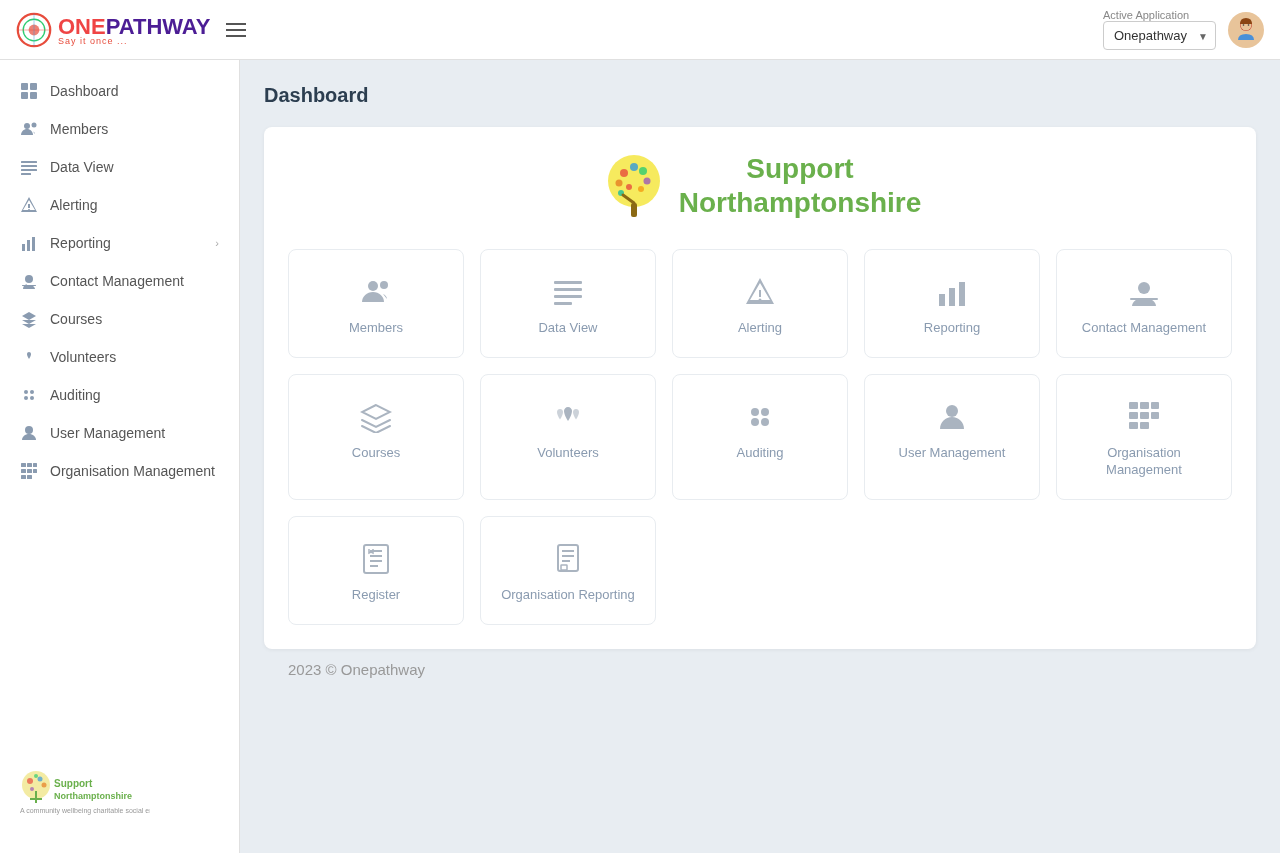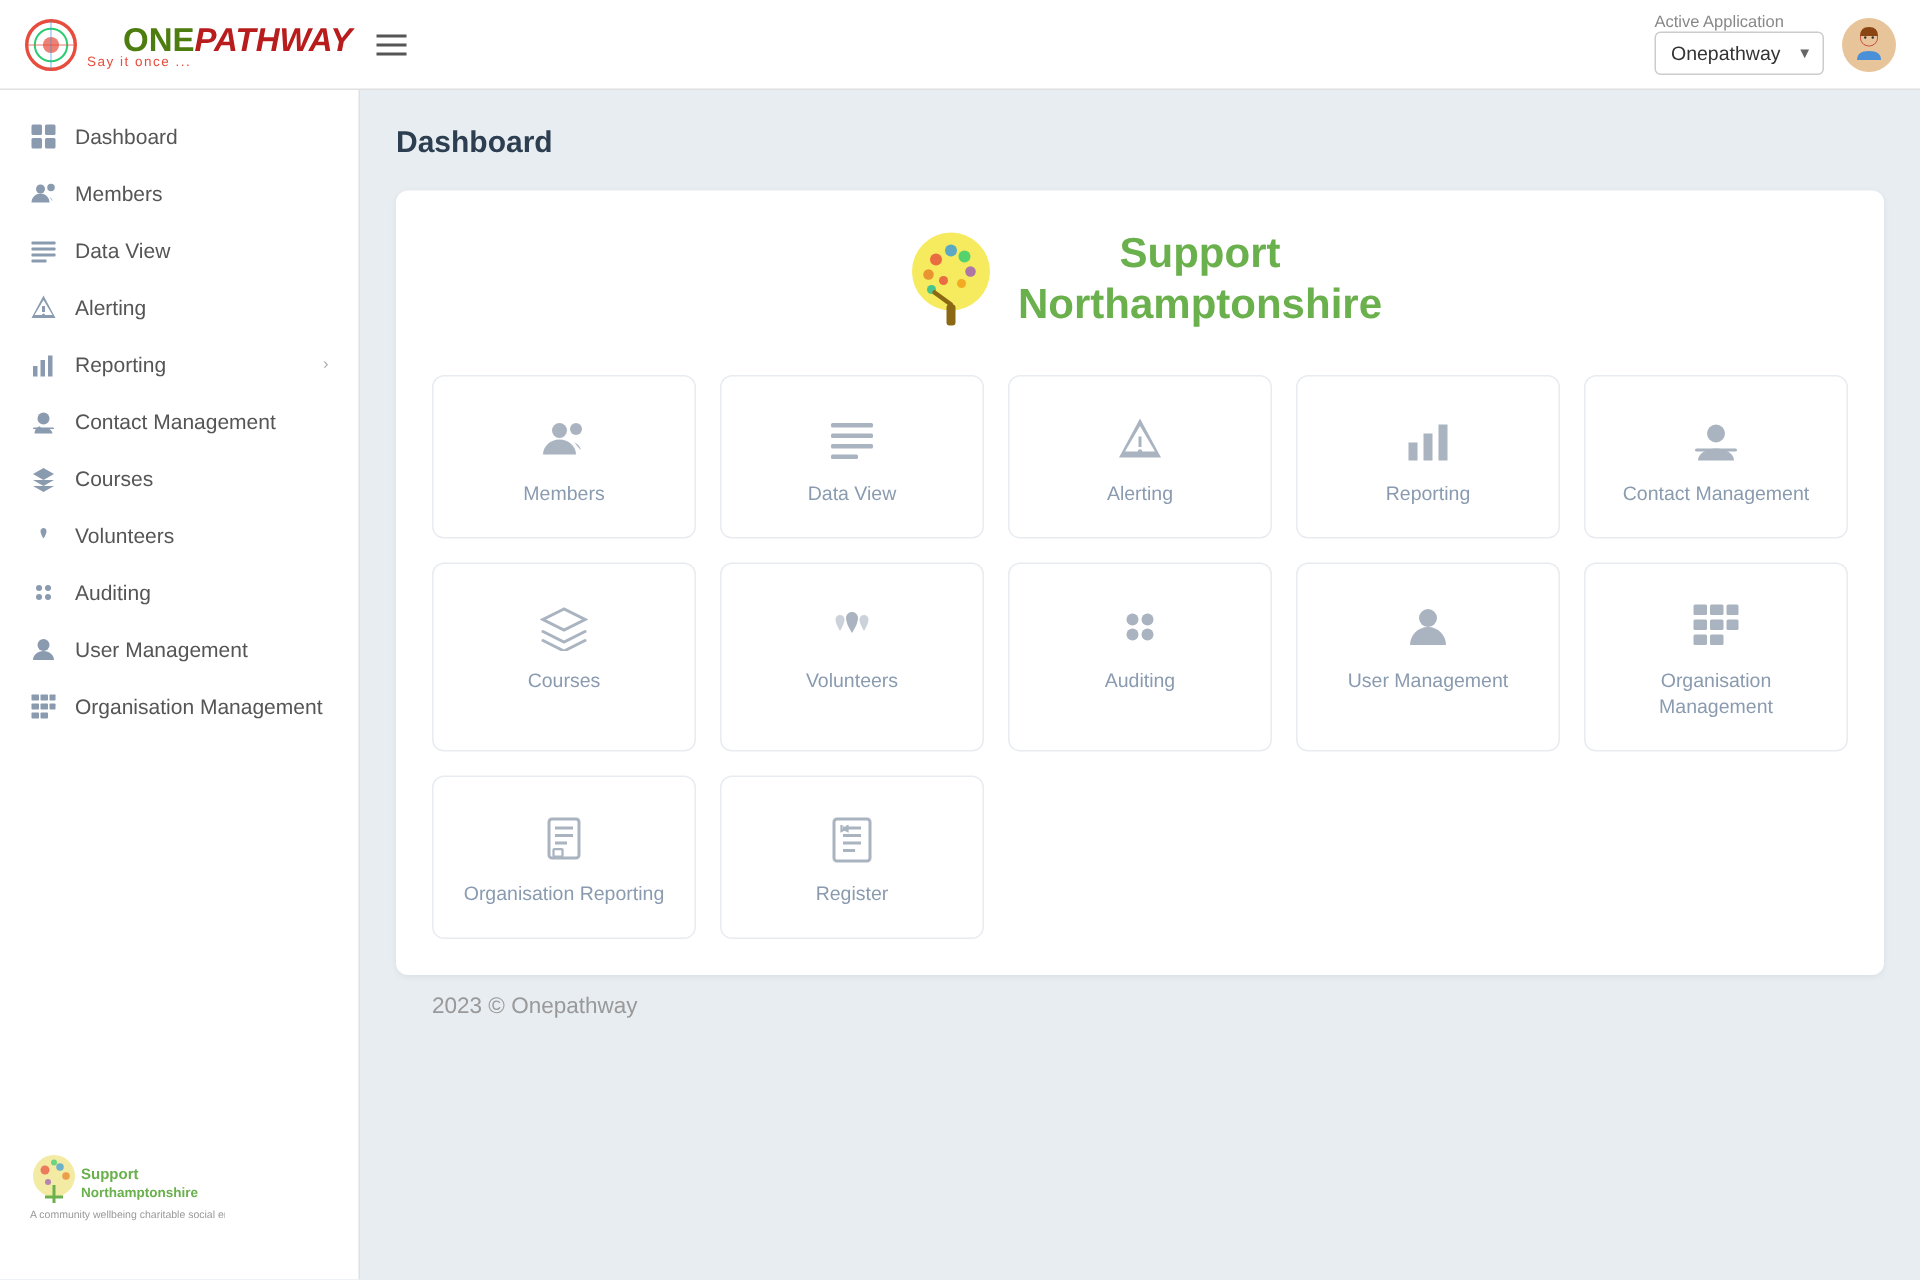--- a/index.html
+++ b/index.html
@@ -14,22 +14,22 @@
       justify-content: space-between;
       padding: 0 16px;
       border-bottom: 1px solid #e0e0e0;
       position: fixed;
       top: 0; left: 0; right: 0;
       z-index: 100;
     }
     .header-left { display: flex; align-items: center; gap: 16px; }
     .logo-container { display: flex; align-items: center; }
     .logo-text { font-size: 22px; font-weight: 700; }
-    .logo-one { color: #4d7c0f; margin-left: 24px; }
-    .logo-pathway { color: #b91c1c; font-style: italic; }
+    .logo-one { color: #ef4444; }
+    .logo-pathway { color: #4c1d95; }
     .logo-sub { font-size: 9px; color: #e74c3c; letter-spacing: 1px; display: block; text-align: left; margin-top: -4px; }
     .logo-icon { width: 36px; height: 36px; margin-right: 6px; }
     .hamburger { cursor: pointer; display: flex; flex-direction: column; gap: 4px; }
     .hamburger span { width: 20px; height: 2px; background: #555; display: block; }
 
     .header-right { display: flex; align-items: center; gap: 12px; }
     .active-app-label { font-size: 11px; color: #888; }
     .app-select-wrapper { position: relative; }
     .app-select {
       border: 1px solid #ccc;
@@ -470,37 +470,37 @@
                 <rect x="1" y="21" width="9" height="7" rx="1"></rect>
                 <rect x="12" y="21" width="9" height="7" rx="1"></rect>
               </svg>
           </div>
           <span class="tile-label">Organisation Management</span>
         </div>
 
         <div class="tile">
           <div class="tile-icon">
             <svg viewBox="0 0 32 32" fill="none" stroke="#aab4c0" stroke-width="2">
+                <rect x="4" y="2" width="24" height="28" rx="2"></rect>
+                <path d="M10 8h12M10 13h12M10 18h12M10 23h8"></path>
+                <path d="M9 6v4l2-1 2 1V6" stroke-width="1.5"></path>
+              </svg>
+          </div>
+          <span class="tile-label">Register</span>
+        </div>
+
+        <div class="tile">
+          <div class="tile-icon">
+            <svg viewBox="0 0 32 32" fill="none" stroke="#aab4c0" stroke-width="2">
                 <rect x="6" y="2" width="20" height="26" rx="2"></rect>
                 <path d="M10 8h12M10 13h12M10 18h8"></path>
                 <rect x="9" y="22" width="6" height="5" rx="0.5" stroke-width="1.5"></rect>
               </svg>
           </div>
           <span class="tile-label">Organisation Reporting</span>
-        </div>
-
-        <div class="tile">
-          <div class="tile-icon">
-            <svg viewBox="0 0 32 32" fill="none" stroke="#aab4c0" stroke-width="2">
-                <rect x="4" y="2" width="24" height="28" rx="2"></rect>
-                <path d="M10 8h12M10 13h12M10 18h12M10 23h8"></path>
-                <path d="M9 6v4l2-1 2 1V6" stroke-width="1.5"></path>
-              </svg>
-          </div>
-          <span class="tile-label">Register</span>
         </div>
 
       </div>
     </div>
 
     <div class="footer">
       <span>2023</span>
       <span>©</span>
       <span>Onepathway</span>
     </div>

